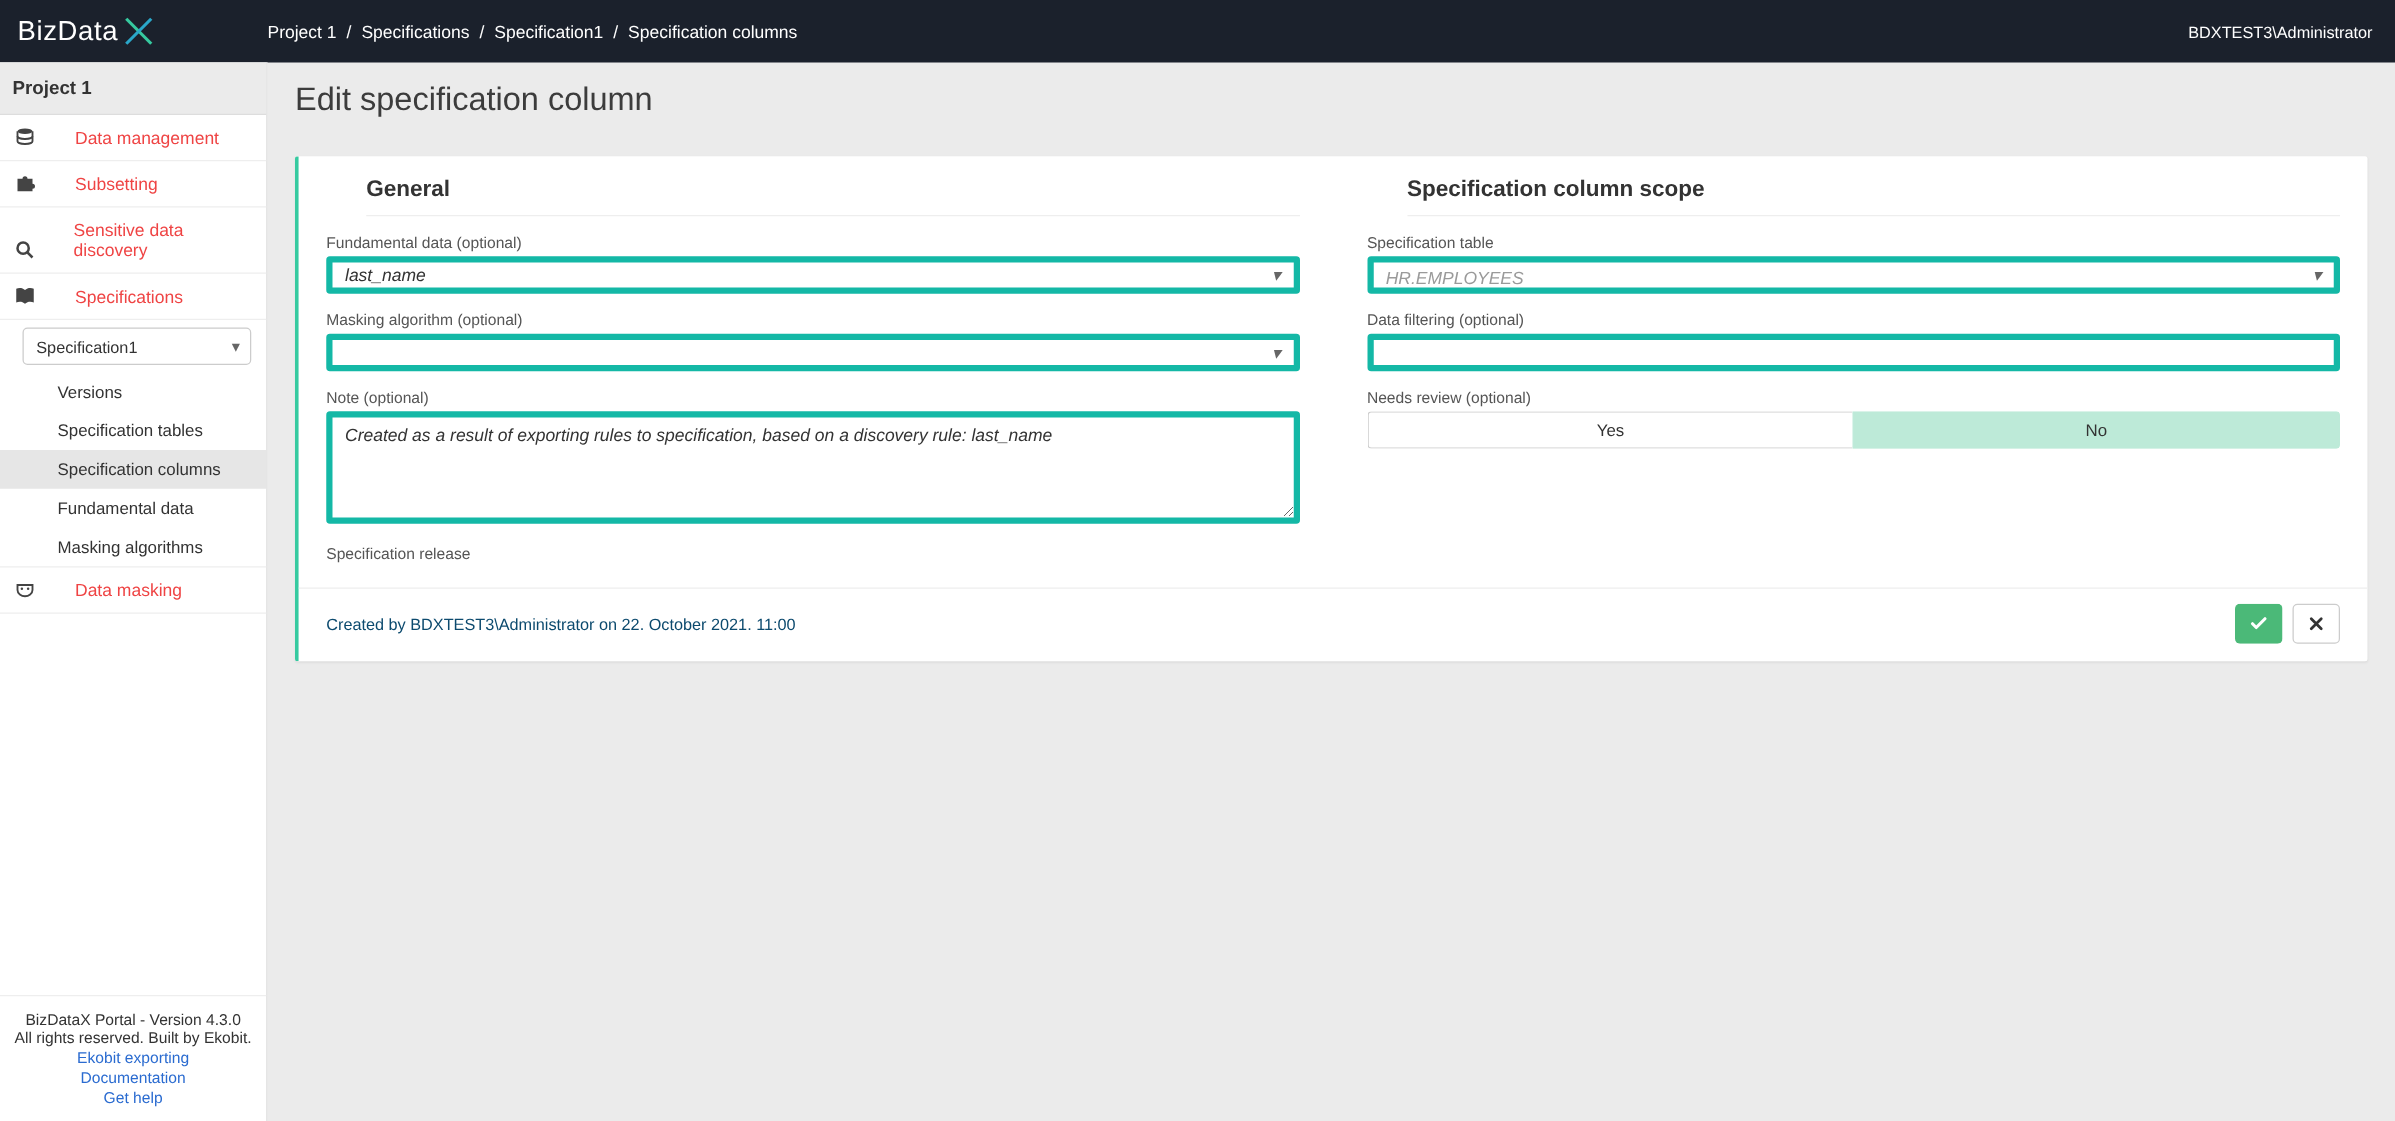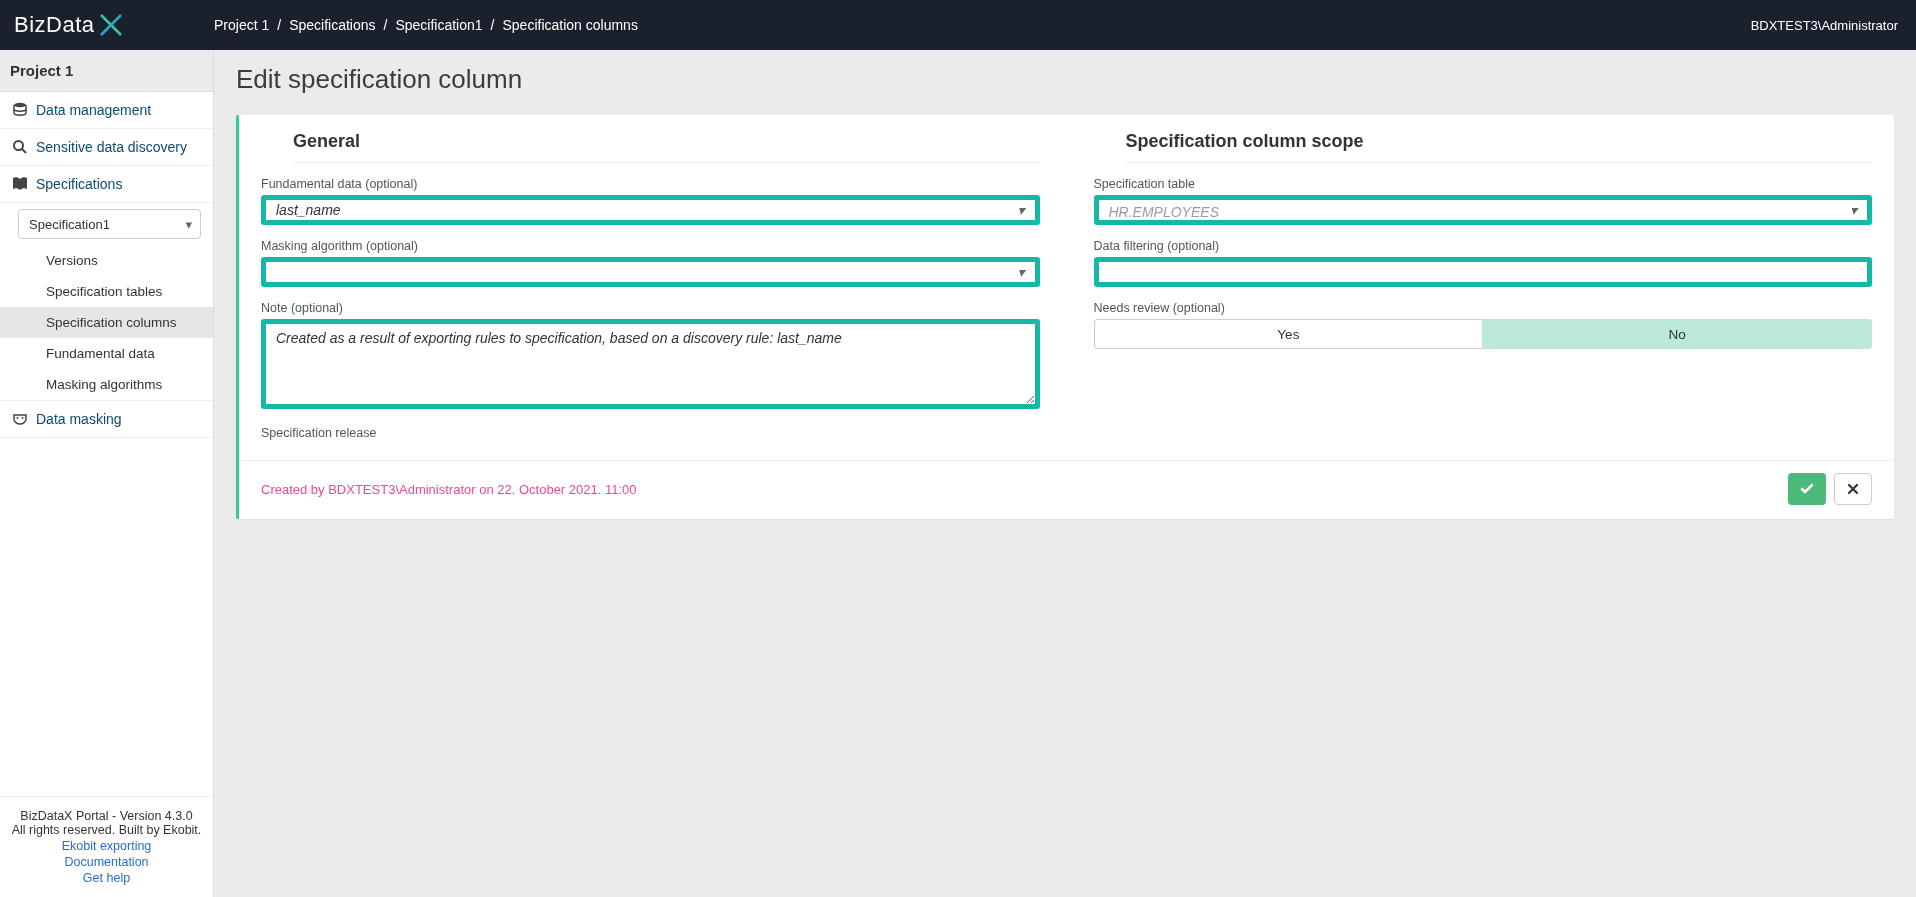--- a/index.html
+++ b/index.html
@@ -50,25 +50,25 @@
   .sidebar-proj {
     background: #ebebeb;
     font-weight: 700;
     font-size: 15px;
     padding: 12px 10px;
     border-bottom: 1px solid #ddd;
   }
   .side-item {
     display: flex;
     align-items: flex-end;
-    gap: 4px;
+    gap: 28px;
     padding: 10px 12px;
     border-bottom: 1px solid #eee;
     cursor: pointer;
-    color: #0c4a6e;
+    color: #ef4444;
   }
   .side-item .icon { width: 20px; text-align: center; color: #444; }
   .side-sub {
     padding: 9px 12px 9px 30px;
     cursor: pointer;
     color: #333;
   }
   .spec-select-wrap { padding: 6px 12px 6px 18px; }
   .spec-select {
     width: 100%;
@@ -97,21 +97,21 @@
     text-align: center;
     padding: 12px 8px;
     font-size: 12.5px;
     color: #333;
     border-top: 1px solid #eee;
   }
   .sidebar-footer a { color: #2a6bd0; text-decoration: none; display: block; margin-top: 2px; }
 
   
   .main { flex: 1; overflow: auto; padding: 14px 22px 22px 22px; }
-  .page-title { font-size: 26px; font-weight: 400; color: #3c3c3c; margin-bottom: 20px; }
+  .page-title { font-size: 26px; font-weight: 400; color: #3c3c3c; margin-bottom: 30px; }
 
   .card {
     background: #fff;
     border-left: 3px solid #36caa0;
     border-radius: 2px;
     box-shadow: 0 1px 2px rgba(0,0,0,0.06);
   }
   .card-body { padding: 16px 22px 6px 22px; display: flex; gap: 54px; }
   .col { flex: 1; }
   .section-head { font-size: 18px; font-weight: 600; color: #333; padding-bottom: 10px; border-bottom: 1px solid #eee; margin-bottom: 14px; margin-left: 32px;}
@@ -153,21 +153,21 @@
   .toggle-btn:first-child { border-right: none; border-radius: 3px 0 0 3px; }
   .toggle-btn:last-child { border-radius: 0 3px 3px 0; }
   .toggle-btn.active { background: #bdead8; border-color: #bdead8; }
 
   .card-footer {
     padding: 12px 22px 14px 22px;
     display: flex;
     align-items: center;
     border-top: 1px solid #eee;
   }
-  .created-text { font-size: 13px; color: #ec4899; }
+  .created-text { font-size: 13px; color: #0c4a6e; }
   .footer-actions { margin-left: auto; display: flex; gap: 8px; }
   .btn {
     height: 32px; width: 38px;
     display: flex; align-items: center; justify-content: center;
     border-radius: 4px; cursor: pointer; font-size: 16px;
     border: 1px solid transparent;
   }
   .btn-ok { background: #4bb978; color: #fff; }
   .btn-cancel { background: #fff; border: 1px solid #ccc; color: #333; font-weight: 700; }
 
@@ -208,20 +208,28 @@
       <span class="icon">
         <svg width="16" height="16" viewBox="0 0 16 16">
             <ellipse cx="8" cy="3" rx="6" ry="2.2" fill="#444"></ellipse>
             <path d="M2 3v4c0 1.2 2.7 2.2 6 2.2s6-1 6-2.2V3" fill="none" stroke="#444" stroke-width="1.5"></path>
             <path d="M2 7v4c0 1.2 2.7 2.2 6 2.2s6-1 6-2.2V7" fill="none" stroke="#444" stroke-width="1.5"></path>
           </svg>
       </span>
       <span>Data management</span>
     </div>
 
+    <div class="side-item">
+      <span class="icon">
+        <svg width="16" height="16" viewBox="0 0 16 16">
+            <path d="M2 4h4a2 2 0 1 1 4 0h4v4a2 2 0 1 1 0 4v2H2z" fill="#444"></path>
+          </svg>
+      </span>
+      <span>Subsetting</span>
+    </div>
 
     <div class="side-item">
       <span class="icon">
         <svg width="16" height="16" viewBox="0 0 16 16">
             <circle cx="6.5" cy="6.5" r="4.5" fill="none" stroke="#444" stroke-width="2"></circle>
             <line x1="10" y1="10" x2="14" y2="14" stroke="#444" stroke-width="2"></line>
           </svg>
       </span>
       <span>Sensitive data discovery</span>
     </div>

